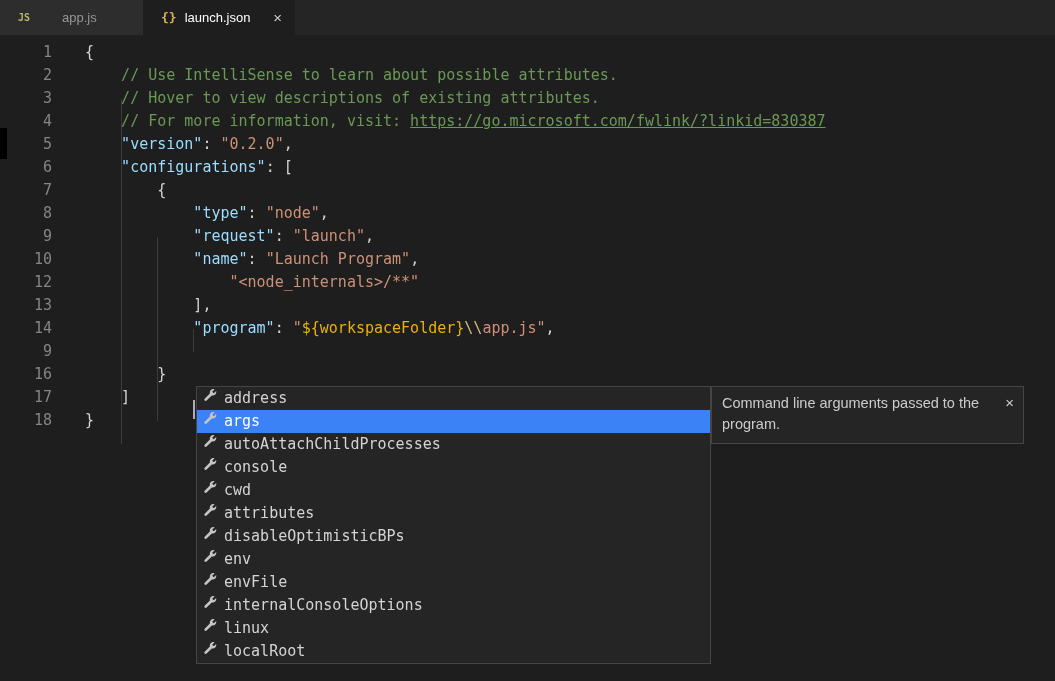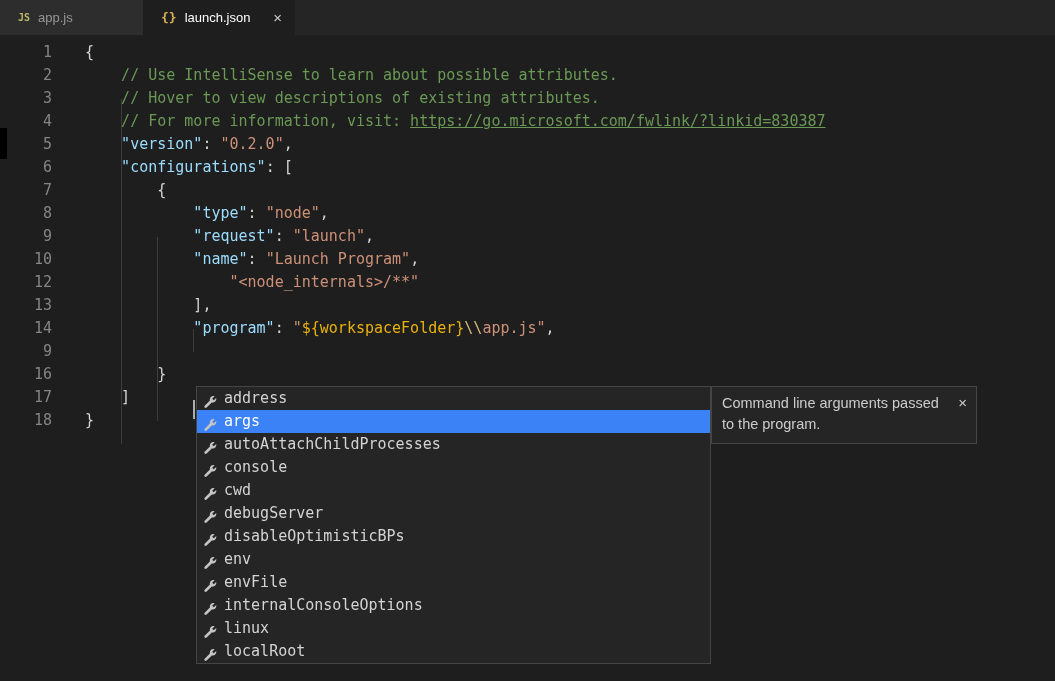--- a/index.html
+++ b/index.html
@@ -2,21 +2,21 @@
 <html><head>
 <meta charset="utf-8">
 <style>
   * { margin:0; padding:0; box-sizing:border-box; }
   html,body { width:1055px; height:681px; overflow:hidden; }
   body { background:#1e1e1e; font-family:"DejaVu Sans Mono", monospace; position:relative; }
 
   
   .tab-bar { position:absolute; top:0; left:0; width:1055px; height:35px; background:#252526; display:flex; }
   .tab { display:flex; align-items:center; height:35px; padding:0 10px 0 18px; font-family:"Liberation Sans", sans-serif; font-size:13px; cursor:pointer; }
-  .tab.inactive { width:143px; background:#2d2d2d; color:#969696; }
+  .tab.inactive { width:143px; background:#2d2d2d; color:#969696;gap:24px; }
   .tab.active   { width:152px; background:#1e1e1e; color:#ffffff; }
   .file-icon { font-weight:bold; margin-right:8px; font-family:"DejaVu Sans Mono", monospace; }
   .js-icon   { color:#b7b76a; font-size:10px; letter-spacing:0; }
   .json-icon { color:#d8b15b; font-size:13px; }
   .tab-close { margin-left:auto; color:#cccccc; font-size:15px; padding:0 3px; cursor:pointer; }
 
   
   .editor { position:absolute; top:35px; left:0; width:1055px; height:646px; }
   #lines { position:absolute; top:6px; left:0; right:0; }
   .code-row { display:flex; height:23px; line-height:23px; font-size:15px; }
@@ -35,28 +35,28 @@
   #guide-a { left:121px; top:64px;  height:345px; }
   #guide-b { left:157px; top:202px; height:184px; }
   #guide-c { left:193px; top:294px; height:23px; }
 
   .cursor { position:absolute; left:193px; top:365px; width:2px; height:19px; background:#aeafad; }
   .left-notch { position:absolute; left:0; top:128px; width:7px; height:31px; background:#000000; }
 
   
   .suggest-widget { position:absolute; left:196px; top:386px; width:515px; height:278px;
                     background:#252526; border:1px solid #454545; z-index:10; overflow:hidden; }
-  .suggest-item { display:flex; align-items:flex-end; height:23px; padding-left:5px;
+  .suggest-item { display:flex; align-items:flex-start; height:23px; padding-left:5px;
                   color:#d4d4d4; font-size:15px; line-height:23px; cursor:pointer; white-space:pre; }
   .suggest-item.selected { color:#ffffff; }
   .kind-icon { width:16px; height:16px; margin-right:6px; flex:none; display:inline-flex; }
   .kind-icon svg { width:16px; height:16px; }
 
   
-  .suggest-details { position:absolute; left:711px; top:386px; width:266px; min-height:52px;
+  .suggest-details { position:absolute; left:711px; top:386px; width:313px; min-height:52px;
                      background:#252526; border:1px solid #454545; z-index:11;
                      padding:6px 30px 8px 10px; color:#cccccc;
                      font-family:"Liberation Sans", sans-serif; font-size:14.5px; line-height:21px; }
   .details-close { position:absolute; top:5px; right:9px; color:#cccccc; font-size:15px; cursor:pointer;
                    font-family:"Liberation Sans", sans-serif; }
 </style>
 </head>
 <body>
 
 <div class="tab-bar">
@@ -162,21 +162,21 @@
             <path fill="#c5c5c5" d="M14.3 5c0 1.9-1.6 3.5-3.5 3.5-.3 0-.7 0-1-.1l-5.2 5.2c-.5.5-1.4.5-1.9 0s-.5-1.4 0-1.9l5.2-5.2c-.1-.3-.1-.7-.1-1C7.8 3.6 9.4 2 11.3 2c.4 0 .9.1 1.3.3L10.2 4.7l1.6 1.6 2.4-2.4c.1.3.1.7.1 1.1z"></path>
           </svg></span><span>autoAttachChildProcesses</span></div>
       <div class="suggest-item"><span class="kind-icon"><svg viewBox="0 0 16 16" xmlns="http://www.w3.org/2000/svg">
             <path fill="#c5c5c5" d="M14.3 5c0 1.9-1.6 3.5-3.5 3.5-.3 0-.7 0-1-.1l-5.2 5.2c-.5.5-1.4.5-1.9 0s-.5-1.4 0-1.9l5.2-5.2c-.1-.3-.1-.7-.1-1C7.8 3.6 9.4 2 11.3 2c.4 0 .9.1 1.3.3L10.2 4.7l1.6 1.6 2.4-2.4c.1.3.1.7.1 1.1z"></path>
           </svg></span><span>console</span></div>
       <div class="suggest-item"><span class="kind-icon"><svg viewBox="0 0 16 16" xmlns="http://www.w3.org/2000/svg">
             <path fill="#c5c5c5" d="M14.3 5c0 1.9-1.6 3.5-3.5 3.5-.3 0-.7 0-1-.1l-5.2 5.2c-.5.5-1.4.5-1.9 0s-.5-1.4 0-1.9l5.2-5.2c-.1-.3-.1-.7-.1-1C7.8 3.6 9.4 2 11.3 2c.4 0 .9.1 1.3.3L10.2 4.7l1.6 1.6 2.4-2.4c.1.3.1.7.1 1.1z"></path>
           </svg></span><span>cwd</span></div>
       <div class="suggest-item"><span class="kind-icon"><svg viewBox="0 0 16 16" xmlns="http://www.w3.org/2000/svg">
             <path fill="#c5c5c5" d="M14.3 5c0 1.9-1.6 3.5-3.5 3.5-.3 0-.7 0-1-.1l-5.2 5.2c-.5.5-1.4.5-1.9 0s-.5-1.4 0-1.9l5.2-5.2c-.1-.3-.1-.7-.1-1C7.8 3.6 9.4 2 11.3 2c.4 0 .9.1 1.3.3L10.2 4.7l1.6 1.6 2.4-2.4c.1.3.1.7.1 1.1z"></path>
-          </svg></span><span>debugServer</span></div>
+          </svg></span><span>attributes</span></div>
       <div class="suggest-item"><span class="kind-icon"><svg viewBox="0 0 16 16" xmlns="http://www.w3.org/2000/svg">
             <path fill="#c5c5c5" d="M14.3 5c0 1.9-1.6 3.5-3.5 3.5-.3 0-.7 0-1-.1l-5.2 5.2c-.5.5-1.4.5-1.9 0s-.5-1.4 0-1.9l5.2-5.2c-.1-.3-.1-.7-.1-1C7.8 3.6 9.4 2 11.3 2c.4 0 .9.1 1.3.3L10.2 4.7l1.6 1.6 2.4-2.4c.1.3.1.7.1 1.1z"></path>
           </svg></span><span>disableOptimisticBPs</span></div>
       <div class="suggest-item"><span class="kind-icon"><svg viewBox="0 0 16 16" xmlns="http://www.w3.org/2000/svg">
             <path fill="#c5c5c5" d="M14.3 5c0 1.9-1.6 3.5-3.5 3.5-.3 0-.7 0-1-.1l-5.2 5.2c-.5.5-1.4.5-1.9 0s-.5-1.4 0-1.9l5.2-5.2c-.1-.3-.1-.7-.1-1C7.8 3.6 9.4 2 11.3 2c.4 0 .9.1 1.3.3L10.2 4.7l1.6 1.6 2.4-2.4c.1.3.1.7.1 1.1z"></path>
           </svg></span><span>env</span></div>
       <div class="suggest-item"><span class="kind-icon"><svg viewBox="0 0 16 16" xmlns="http://www.w3.org/2000/svg">
             <path fill="#c5c5c5" d="M14.3 5c0 1.9-1.6 3.5-3.5 3.5-.3 0-.7 0-1-.1l-5.2 5.2c-.5.5-1.4.5-1.9 0s-.5-1.4 0-1.9l5.2-5.2c-.1-.3-.1-.7-.1-1C7.8 3.6 9.4 2 11.3 2c.4 0 .9.1 1.3.3L10.2 4.7l1.6 1.6 2.4-2.4c.1.3.1.7.1 1.1z"></path>
           </svg></span><span>envFile</span></div>
       <div class="suggest-item"><span class="kind-icon"><svg viewBox="0 0 16 16" xmlns="http://www.w3.org/2000/svg">

